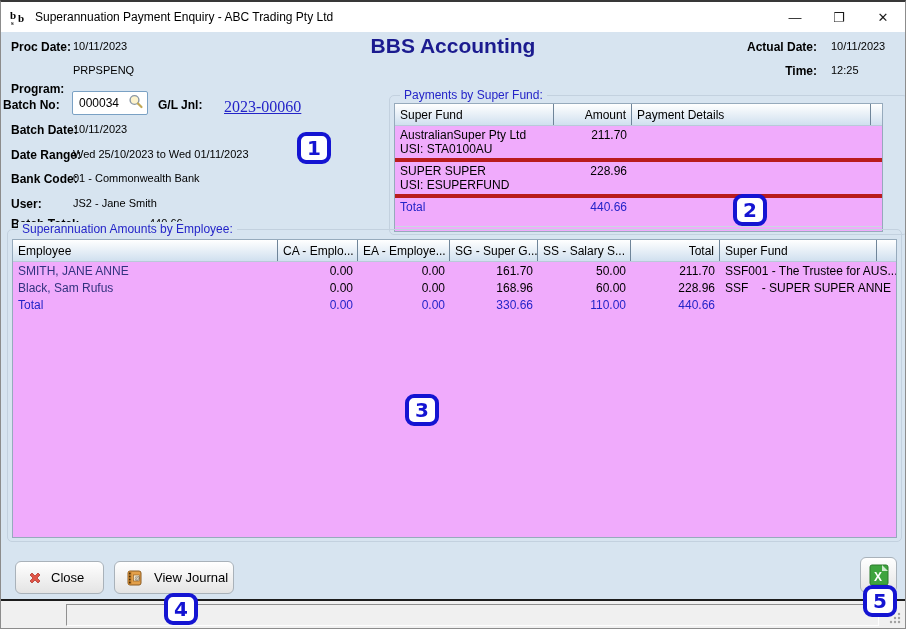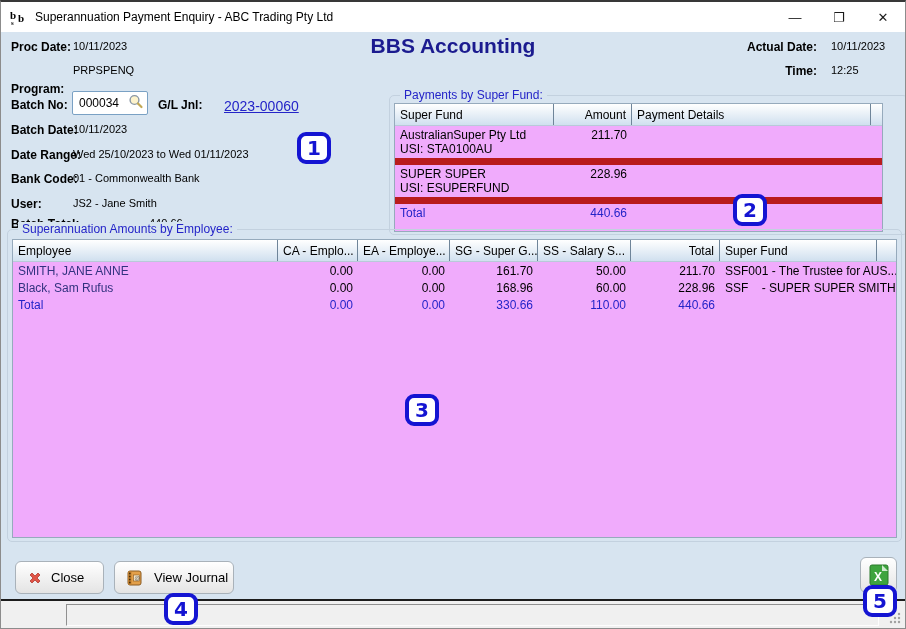--- a/index.html
+++ b/index.html
@@ -17,21 +17,21 @@
   .win-controls { position:absolute; right:0; top:0; height:30px; display:flex; }
   .win-btn { width:44px; height:30px; display:flex; align-items:center; justify-content:center; font-size:13px; color:#1a1a1a; background:transparent; border:none; cursor:default; }
   .win-btn .glyph { font-size:13px; line-height:13px; }
 
   
   .main { position:absolute; left:0; top:30px; right:0; bottom:29px; background:#d7e4f0; }
   .lbl { position:absolute; font-size:12px; font-weight:bold; color:#000; white-space:nowrap; }
   .val { position:absolute; font-size:11px; color:#000; white-space:nowrap; }
   .app-title { position:absolute; left:0; right:0; top:2px; text-align:center; font-size:21px; font-weight:bold; color:#1b1b8f; }
   .page-title { position:absolute; left:0; right:0; top:28px; text-align:center; font-size:17px; font-weight:bold; color:#1b1b8f; }
-  .link { position:absolute; font-size:14px; color:#2424c8; text-decoration:underline; white-space:nowrap; cursor:pointer; }
+  .link { position:absolute; font-size:16px; color:#2424c8; text-decoration:underline; white-space:nowrap; cursor:pointer;font-family:Liberation Serif, serif; }
 
   .input-wrap { position:absolute; left:71px; top:59px; width:76px; height:24px; background:#fff; border:1px solid #7aa1c4; border-radius:2px; box-sizing:border-box; }
   .input-wrap input { position:absolute; left:0; top:0; width:52px; height:22px; border:none; outline:none; font-family:"Liberation Sans",sans-serif; font-size:12px; padding:0 0 0 6px; background:transparent; }
   .search-btn { position:absolute; right:2px; top:2px; width:18px; height:18px; border:none; background:transparent; padding:0; cursor:pointer; }
 
   
   .groupbox { position:absolute; border:1px solid #c3d1df; border-radius:5px; }
   .groupbox-title { position:absolute; top:-8px; left:10px; background:#d7e4f0; padding:0 4px; font-size:12px; color:#2424c8; white-space:nowrap; }
 
   
@@ -41,21 +41,21 @@
   .hfill { flex:1; border-right:none; }
   .cell { box-sizing:border-box; padding:2px 5px; font-size:12px; overflow:hidden; white-space:nowrap; }
   .num { text-align:right; }
   .trow { display:flex; }
   .row17 { height:17px; }
   .blue { color:#2424c8; }
   .name { color:#32327f; }
 
   
   .pc-fund { width:159px; } .pc-amt { width:78px; } .pc-det { width:239px; white-space:pre; } .pc-fill { flex:1; }
-  .prow2 { height:32px; border-bottom:7px solid #b91c1c; }
+  .prow2 { height:32px; border-bottom:4px solid #b91c1c; }
   .two-line div { line-height:14px; height:14px; overflow:hidden; white-space:pre; }
   .pspacer { height:11px; border-bottom:1px solid #ccd7e1; }
 
   
   .ec-emp { width:265px; } .ec-ca { width:80px; } .ec-ea { width:92px; } .ec-sg { width:88px; }
   .ec-ss { width:93px; } .ec-tot { width:89px; } .ec-fund { width:157px; } .ec-fundb { width:176px; white-space:pre; }
 
   
   .btn { position:absolute; height:33px; background:linear-gradient(#ffffff,#e4e4e4); border:1px solid #a9b2ba; border-radius:6px; display:flex; align-items:center; font-size:13px; color:#000; box-sizing:border-box; cursor:pointer; font-family:"Liberation Sans",sans-serif; }
   .btn .b-icon { flex:0 0 auto; }
@@ -101,21 +101,21 @@
     <span class="lbl" style="left:10px; top:50px;">Program:</span>
     <span class="val" style="left:72px; top:32px;">PRPSPENQ</span>
 
     <div class="app-title">BBS Accounting</div>
 
     <span class="lbl" style="right:88px; top:8px;">Actual Date:</span>
     <span class="val" style="left:830px; top:8px;">10/11/2023</span>
     <span class="lbl" style="right:88px; top:32px;">Time:</span>
     <span class="val" style="left:830px; top:32px;">12:25</span>
 
-    <span class="lbl" style="left:10px; top:66px;">Batch No:</span>
+    <span class="lbl" style="left:2px; top:66px;">Batch No:</span>
     <div class="input-wrap">
       <input type="text" value="000034" style="">
       <button class="search-btn">
         <svg width="16" height="16" viewBox="0 0 16 16">
           <circle cx="6.5" cy="6" r="4.4" fill="#fdf3cc" stroke="#8a97a5" stroke-width="1.4"></circle>
           <line x1="10" y1="9.5" x2="13.5" y2="13" stroke="#c2a854" stroke-width="2.2" stroke-linecap="round"></line>
         </svg>
       </button>
     </div>
     <span class="lbl" style="left:157px; top:66px;">G/L Jnl:</span>
@@ -197,21 +197,21 @@
           <div class="cell ec-tot num">211.70</div>
           <div class="cell ec-fundb">SSF001 - The Trustee for AUS...</div>
         </div>
         <div class="trow row17">
           <div class="cell ec-emp name">Black, Sam Rufus</div>
           <div class="cell ec-ca num">0.00</div>
           <div class="cell ec-ea num">0.00</div>
           <div class="cell ec-sg num">168.96</div>
           <div class="cell ec-ss num">60.00</div>
           <div class="cell ec-tot num">228.96</div>
-          <div class="cell ec-fundb">SSF    - SUPER SUPER SMITH</div>
+          <div class="cell ec-fundb">SSF    - SUPER SUPER ANNE</div>
         </div>
         <div class="trow row17">
           <div class="cell ec-emp blue">Total</div>
           <div class="cell ec-ca num blue">0.00</div>
           <div class="cell ec-ea num blue">0.00</div>
           <div class="cell ec-sg num blue">330.66</div>
           <div class="cell ec-ss num blue">110.00</div>
           <div class="cell ec-tot num blue">440.66</div>
           <div class="cell ec-fundb"></div>
         </div>

